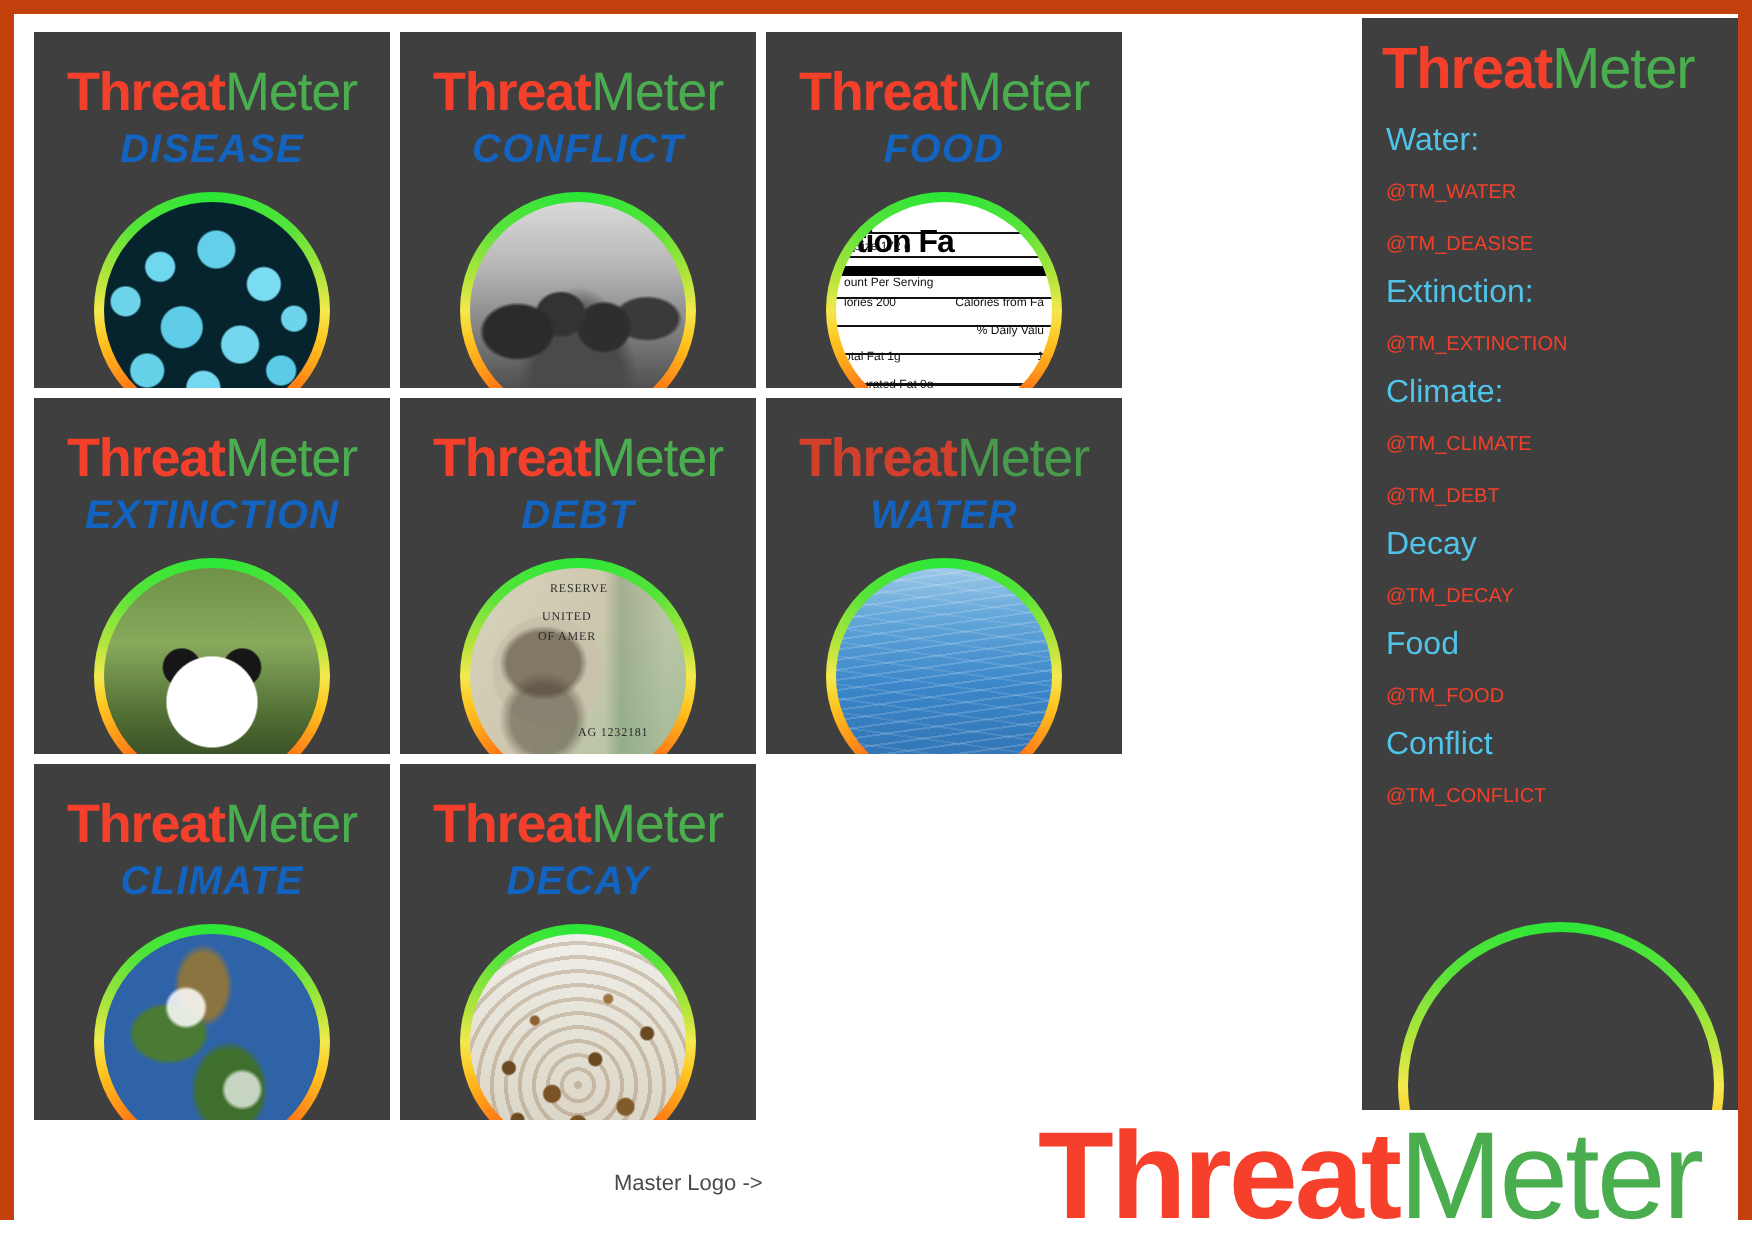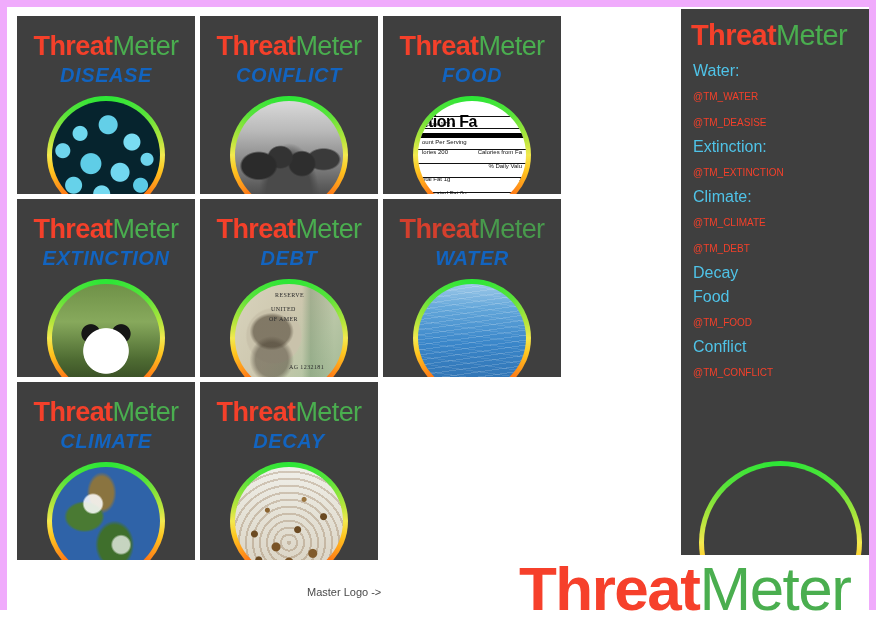--- a/index.html
+++ b/index.html
@@ -8,21 +8,21 @@
     width: 876px;
     height: 626px;
     overflow: hidden;
     font-family: "Liberation Sans", sans-serif;
   }
 
   #frame {
     position: relative;
     width: 876px;
     height: 610px;
-    background: #f0abfc;
+    background: #c2410c;
     padding: 7px 7px 9px 7px;
   }
 
   #page {
     position: relative;
     width: 862px;
     height: 610px;
     background: #ffffff;
     overflow: hidden;
   }
@@ -414,20 +414,21 @@
       <div id="sidebar-list">
         <div class="sb-row"><span class="sb-label">Water:</span></div>
         <div class="sb-row"><span class="sb-handle">@TM_WATER</span></div>
         <div class="sb-row"><span class="sb-handle">@TM_DEASISE</span></div>
         <div class="sb-row"><span class="sb-label">Extinction:</span></div>
         <div class="sb-row"><span class="sb-handle">@TM_EXTINCTION</span></div>
         <div class="sb-row"><span class="sb-label">Climate:</span></div>
         <div class="sb-row"><span class="sb-handle">@TM_CLIMATE</span></div>
         <div class="sb-row"><span class="sb-handle">@TM_DEBT</span></div>
         <div class="sb-row"><span class="sb-label">Decay</span></div>
+        <div class="sb-row"><span class="sb-handle">@TM_DECAY</span></div>
         <div class="sb-row"><span class="sb-label">Food</span></div>
         <div class="sb-row"><span class="sb-handle">@TM_FOOD</span></div>
         <div class="sb-row"><span class="sb-label">Conflict</span></div>
         <div class="sb-row"><span class="sb-handle">@TM_CONFLICT</span></div>
       </div>
 
       <div id="sidebar-ring">
         <div id="sidebar-ring-inner"></div>
       </div>
     </div>

